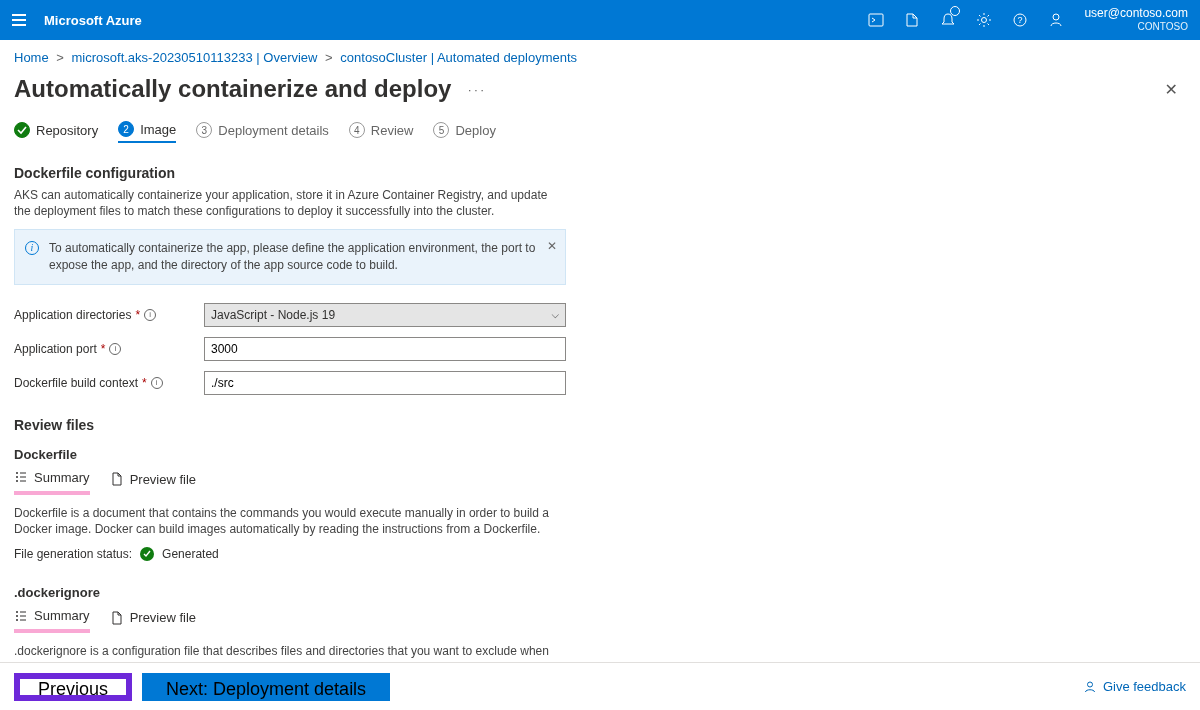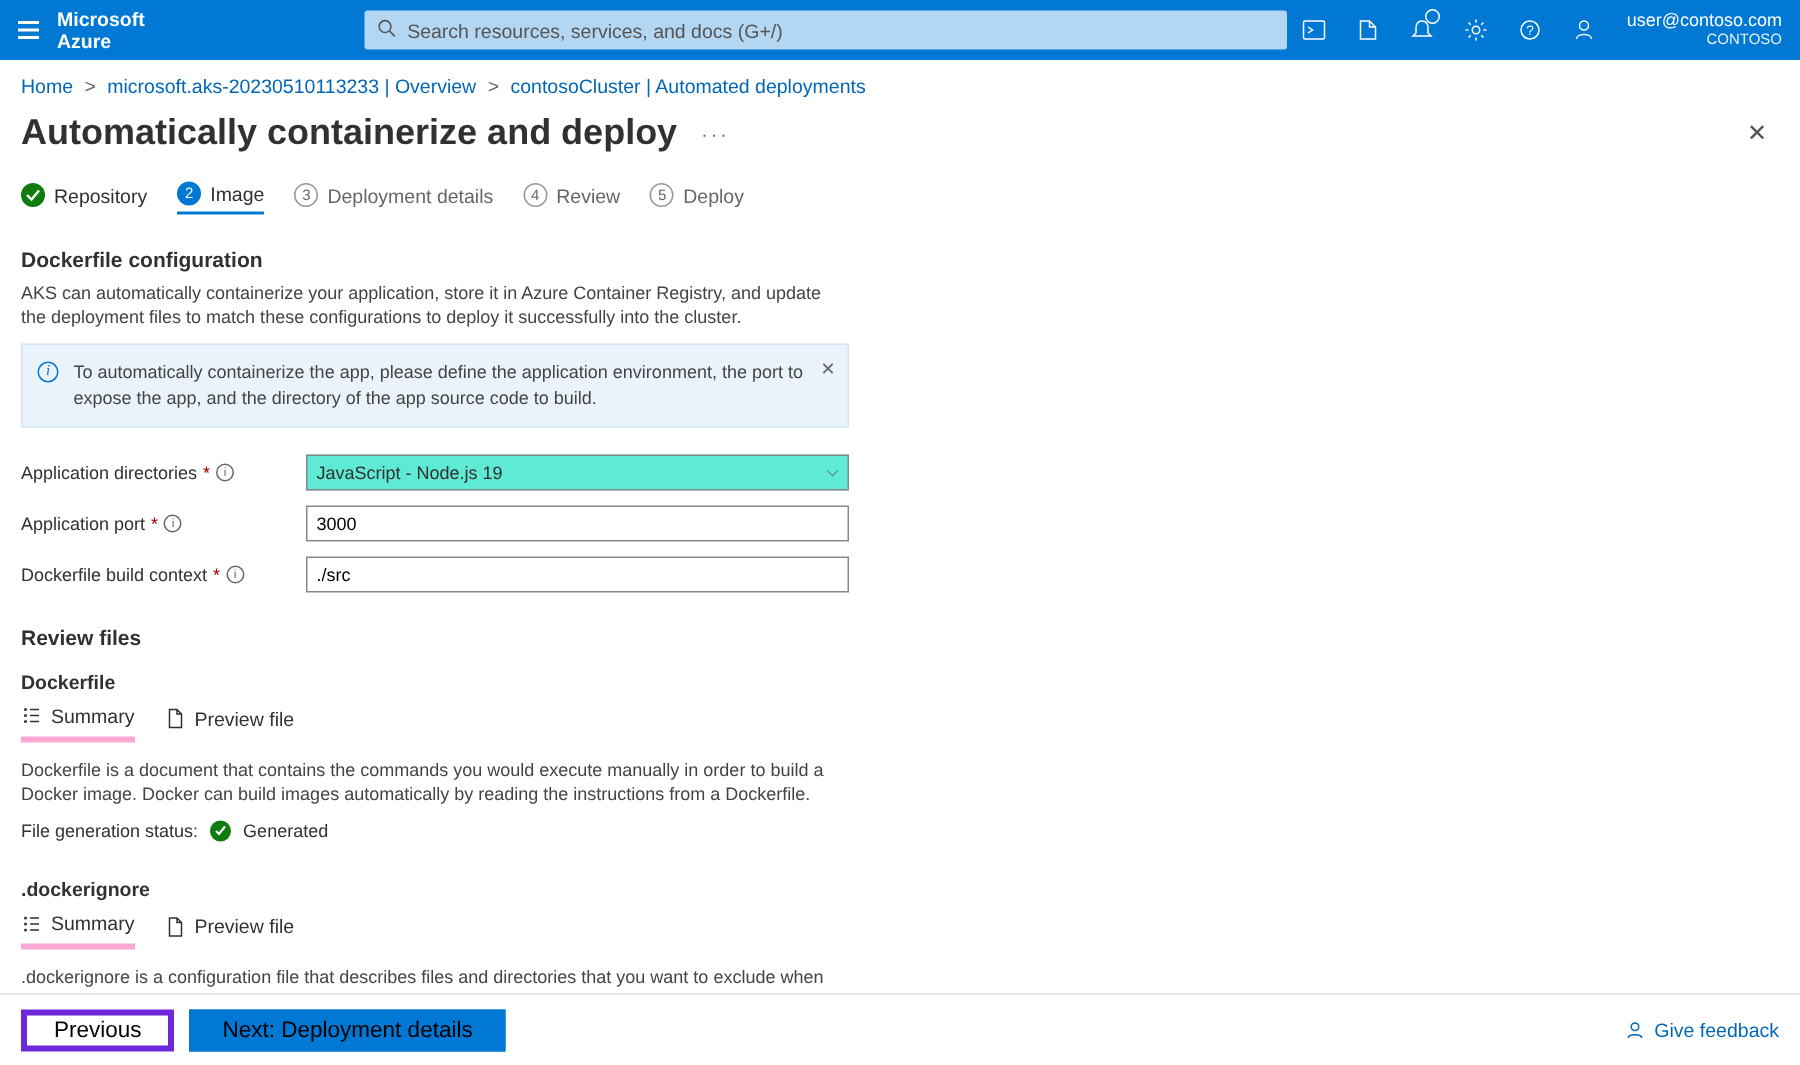--- a/index.html
+++ b/index.html
@@ -50,60 +50,53 @@
 .infobox { background: #eaf3fb; border: 1px solid #d0e5f5; padding: 10px 28px 10px 34px; position: relative; font-size: 12px; color: #444; line-height: 1.4; margin: 8px 0 18px; }
 .infobox .iicon { position: absolute; left: 10px; top: 11px; width: 14px; height: 14px; border: 1px solid #0078d4; border-radius: 50%; display: flex; align-items: center; justify-content: center; color: #0078d4; font-size: 10px; font-style: italic; font-family: serif; }
 .infobox .ix { position: absolute; right: 8px; top: 8px; cursor: pointer; color: #666; font-size: 12px; }
 
 
 .frow { display: flex; align-items: center; margin-bottom: 10px; }
 .frow label { flex: 0 0 190px; font-size: 12px; display: flex; align-items: center; gap: 4px; }
 .req { color: #a80000; }
 .hint { width: 12px; height: 12px; border: 1px solid #666; border-radius: 50%; display: inline-flex; align-items: center; justify-content: center; font-size: 8px; color: #666; cursor: help; }
 .frow input, .frow .select { flex: 1; height: 24px; border: 1px solid #8a8886; padding: 0 6px; font-size: 12px; border-radius: 0; }
-.frow .select { display: flex; align-items: center; justify-content: space-between; cursor: pointer; background: #5eead4; }
+.frow .select { display: flex; align-items: center; justify-content: space-between; cursor: pointer; background: #e5e5e5; }
 .frow .select .chev { font-size: 10px; color: #555; }
 
 
 .rf { margin-top: 22px; }
 .rf h3 { margin-bottom: 14px; }
 .filehdr { font-size: 13px; font-weight: 600; margin-bottom: 8px; }
 .subtabs { display: flex; gap: 20px; margin-bottom: 10px; }
 .subtab { display: flex; align-items: center; gap: 6px; font-size: 13px; cursor: pointer; padding-bottom: 6px; color: #323130; }
 .subtab.active { border-bottom: 4px solid #f9a8d4; justify-content: center; }
 .subtab .sticon { width: 14px; height: 14px; }
 .statusline { font-size: 12px; display: flex; align-items: center; gap: 8px; margin-top: 8px; margin-bottom: 24px; }
 .statusline .ok { width: 14px; height: 14px; border-radius: 50%; background: #107c10; display: flex; align-items: center; justify-content: center; }
 .statusline .ok svg { width: 8px; height: 8px; }
 
 
 .footer { position: absolute; bottom: 0; left: 0; right: 0; border-top: 1px solid #e1dfdd; background: #fff; height: 48px; display: flex; align-items: center; padding: 0 14px; }
-.btn { height: 28px; padding: 0 18px; border: 4px solid #6d28d9; background: #fff; font-size: 15px; cursor: pointer; margin-right: 10px; }
+.btn { height: 28px; padding: 0 18px; border: 6px solid #6d28d9; background: #fff; font-size: 18px; cursor: pointer; margin-right: 10px; }
 .btn.primary { background: #0078d4; border-color: #0078d4; color: #000000; }
 .feedback { margin-left: auto; color: #0067b8; font-size: 13px; display: flex; align-items: center; gap: 6px; cursor: pointer; }
 
 svg { display: block; }
 </style>
 </head>
 <body>
 
 <div class="topbar">
   <div class="hamburger">
       <span></span>
       <span></span>
       <span></span>
     </div>
   <div class="brand">Microsoft Azure</div>
-  <div class="searchwrap">
-    <svg class="sicon" viewBox="0 0 16 16">
-        <circle cx="6.5" cy="6.5" r="4.5" stroke="#555" stroke-width="1.2" fill="none"></circle>
-        <line x1="10" y1="10" x2="14" y2="14" stroke="#555" stroke-width="1.2"></line>
-      </svg>
-    <input placeholder="Search resources, services, and docs (G+/)" style="">
-  </div>
   <div class="topicons">
     <div class="ticon">
         <svg width="16" height="16" viewBox="0 0 16 16">
           <rect x="1" y="2" width="14" height="12" rx="1" stroke="#fff" fill="none"></rect>
           <path d="M4 6 L7 8 L4 10" stroke="#fff" fill="none"></path>
         </svg>
       </div>
     <div class="ticon">
         <svg width="16" height="16" viewBox="0 0 16 16">
           <path d="M3 2 L9 2 L13 6 L13 14 L3 14 Z M9 2 L9 6 L13 6" stroke="#fff" fill="none"></path>

